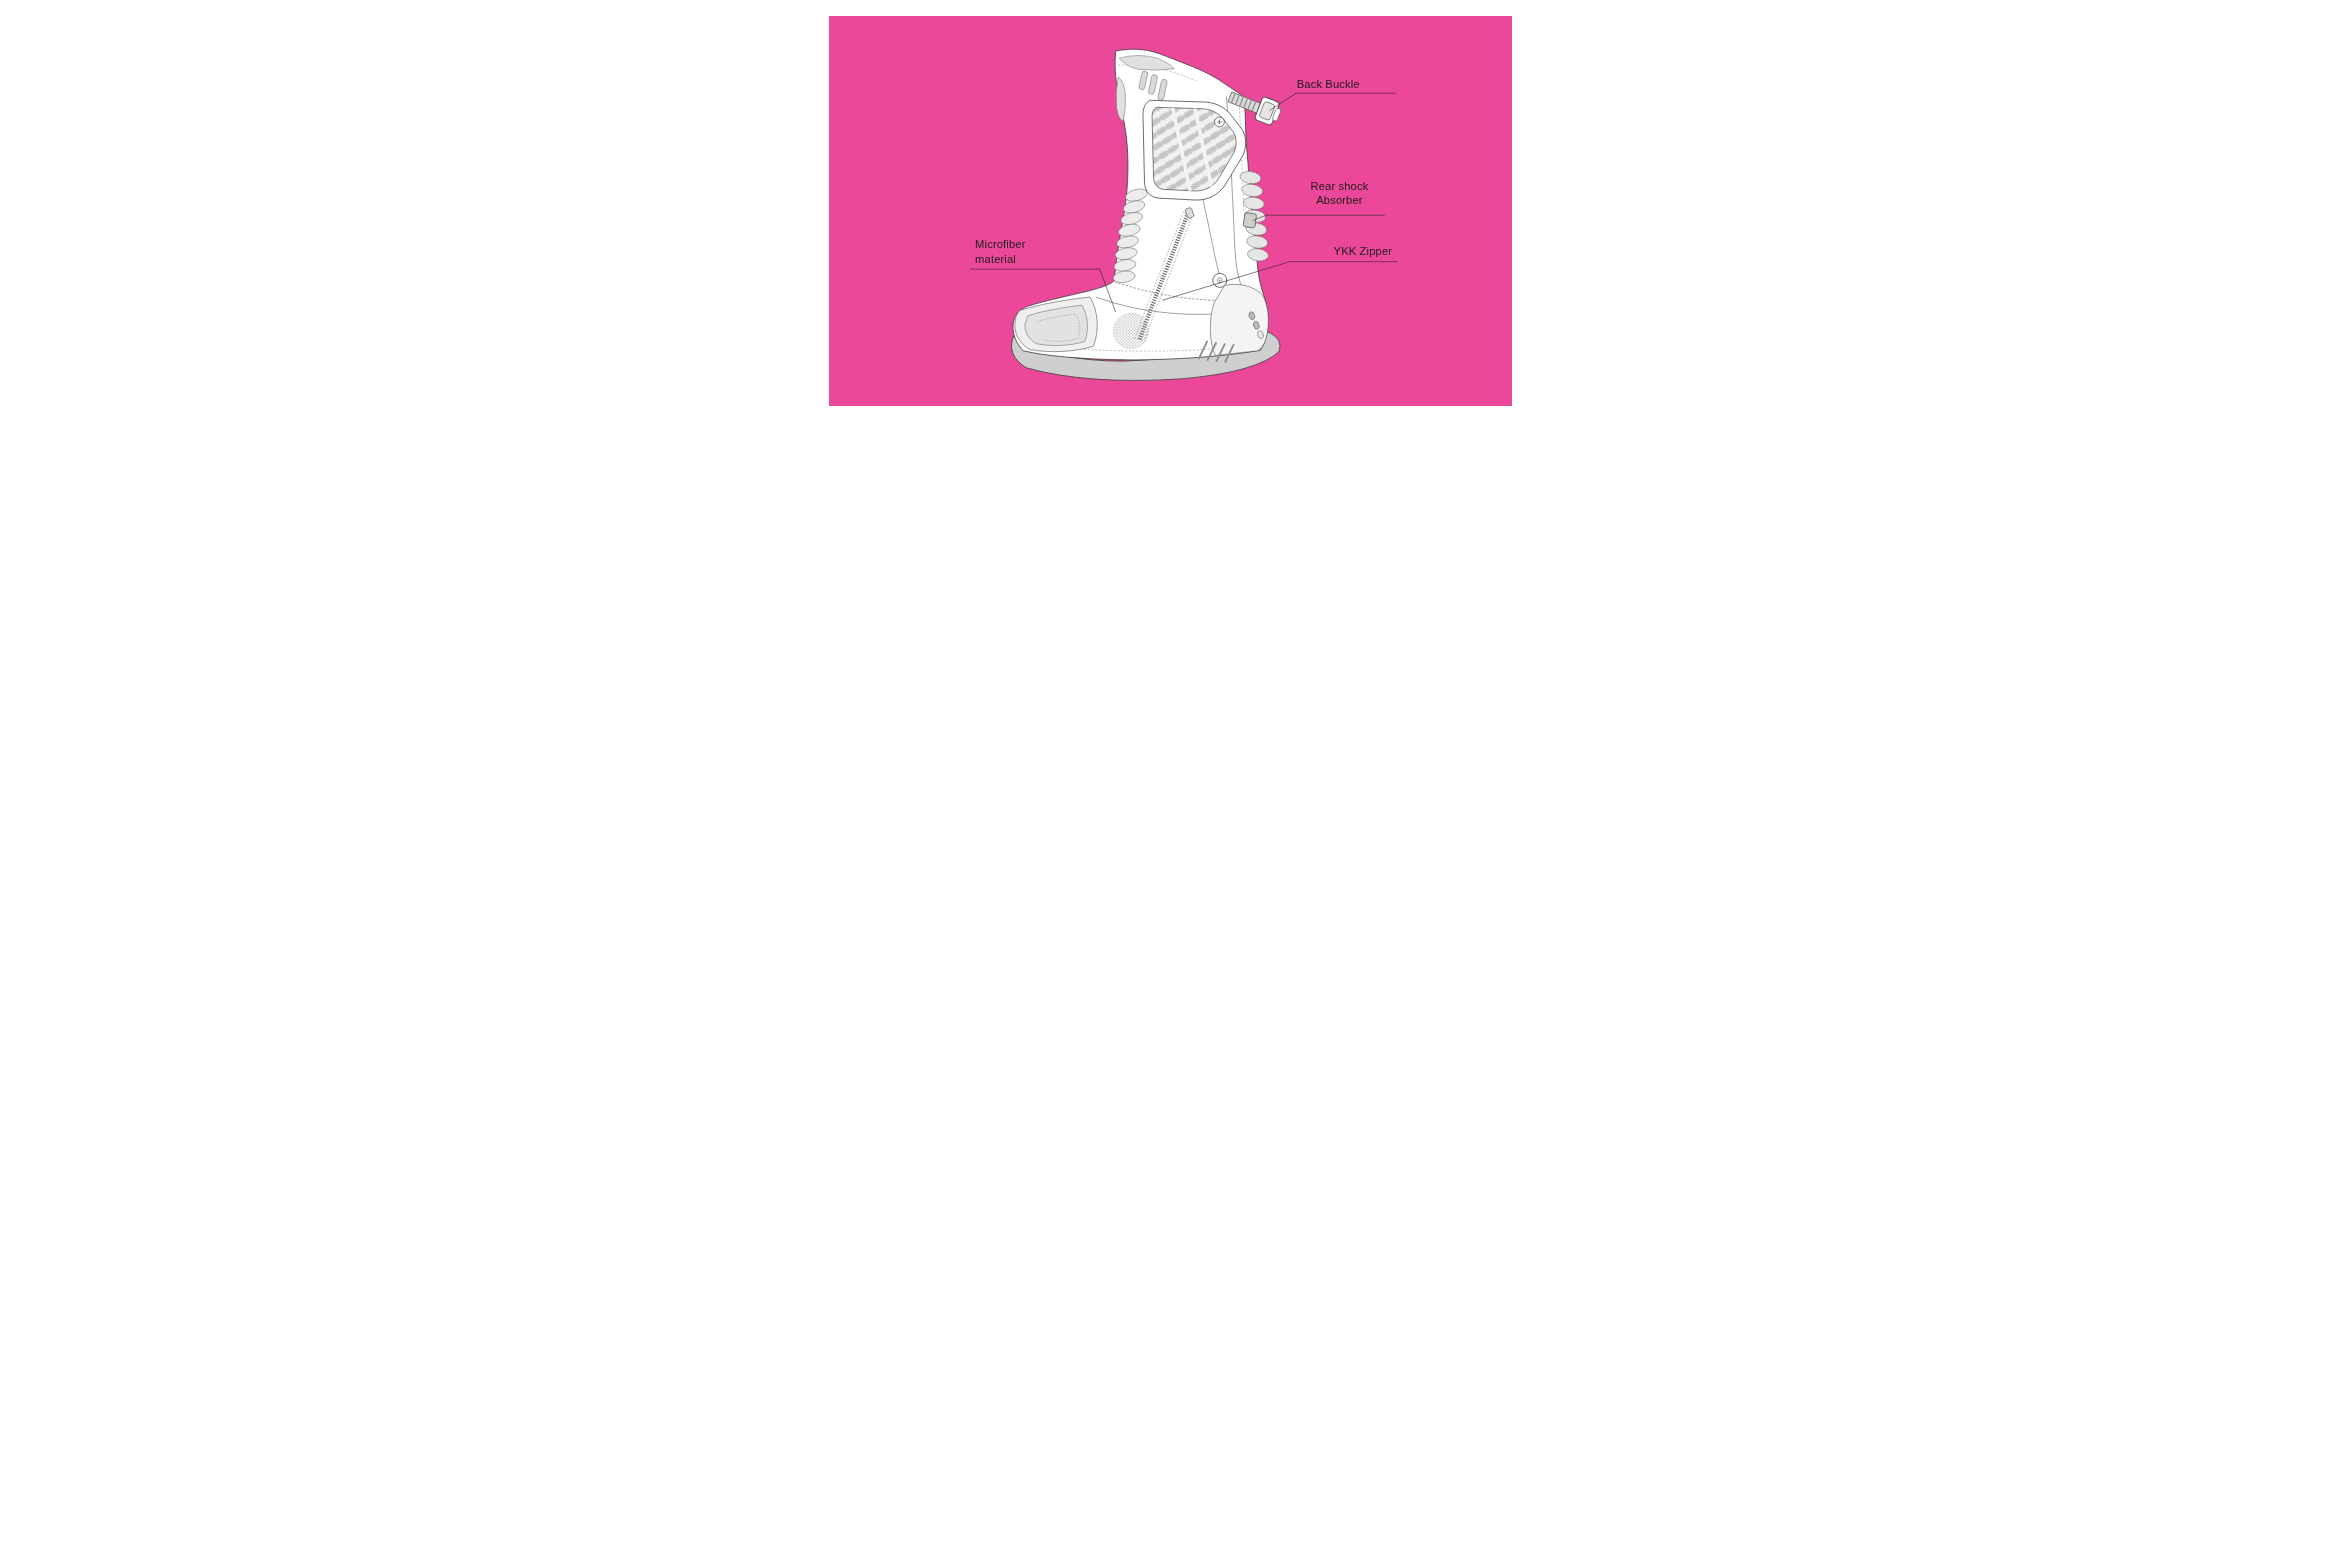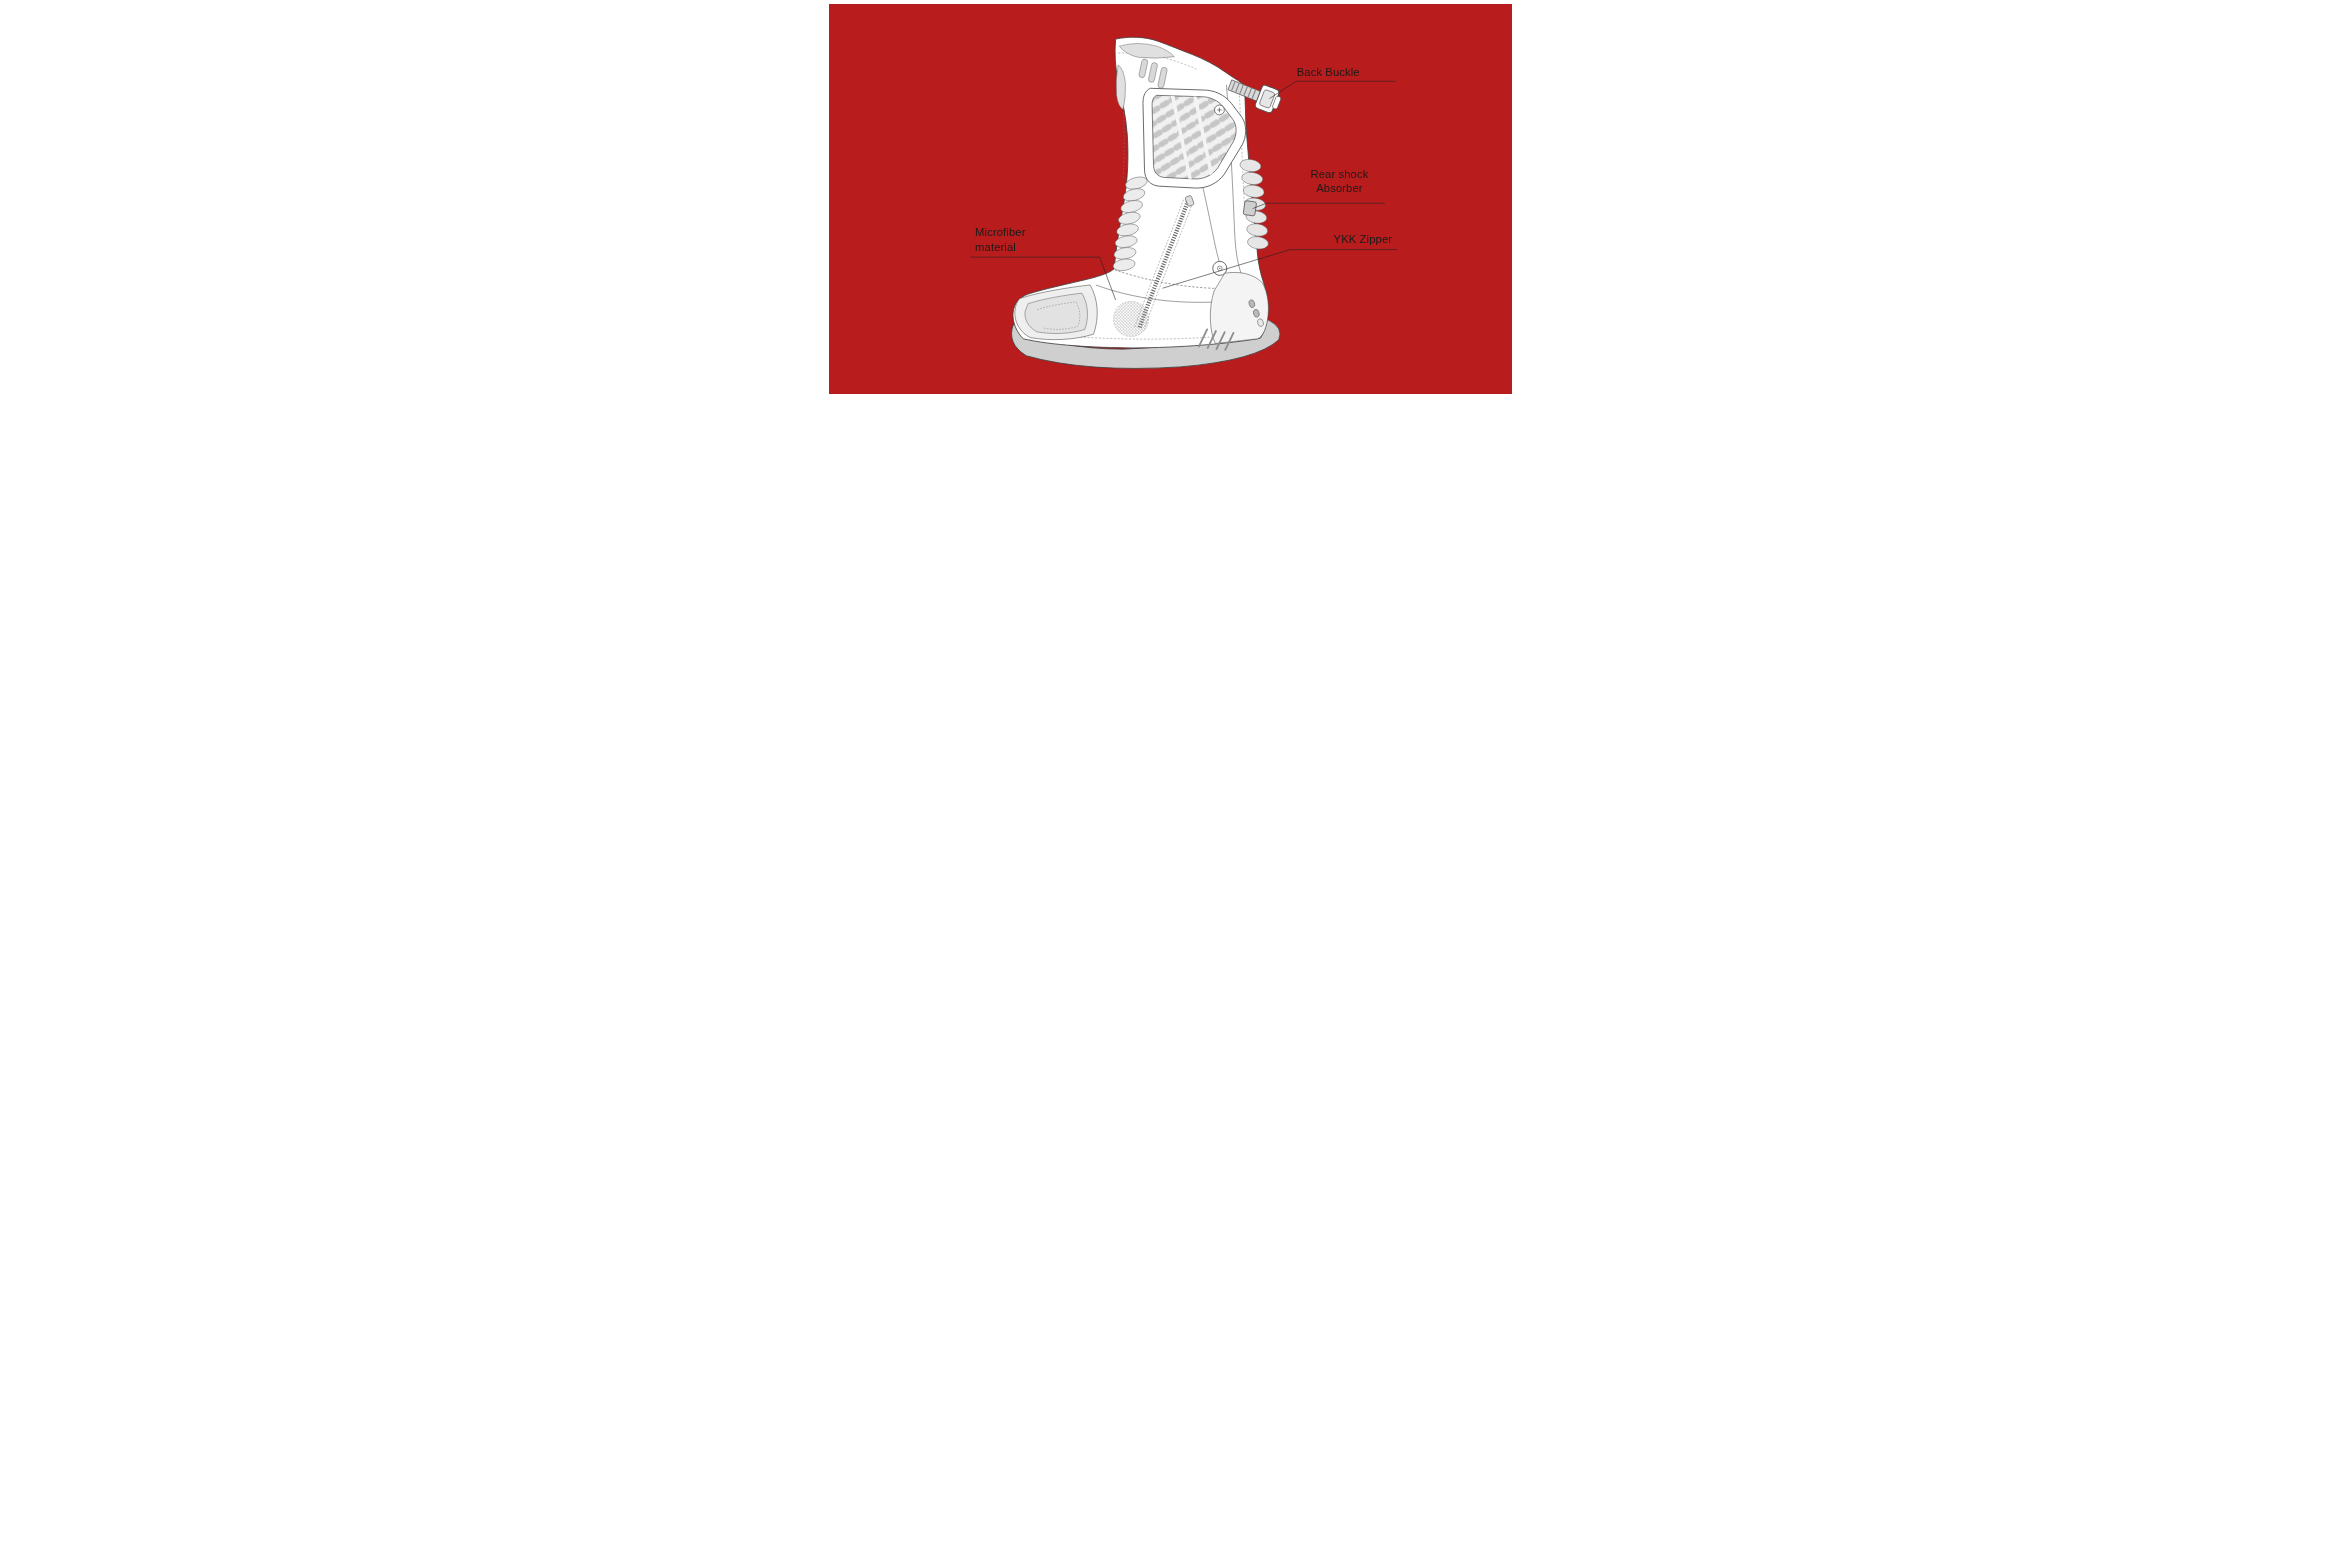--- a/index.html
+++ b/index.html
@@ -6,22 +6,22 @@
     margin: 0;
     padding: 0;
     background: #ffffff;
     font-family: "Liberation Sans", sans-serif;
   }
   .stage {
     position: relative;
     width: 683px;
     max-width: 100%;
     aspect-ratio: 5834 / 3334;
-    margin: 4px auto;
-    background: #b91c1c;
+    margin: 16px auto;
+    background: #ec4899;
     overflow: hidden;
   }
   .stage svg {
     position: absolute;
     inset: 0;
     width: 100%;
     height: 100%;
     display: block;
   }
   text.callout {

